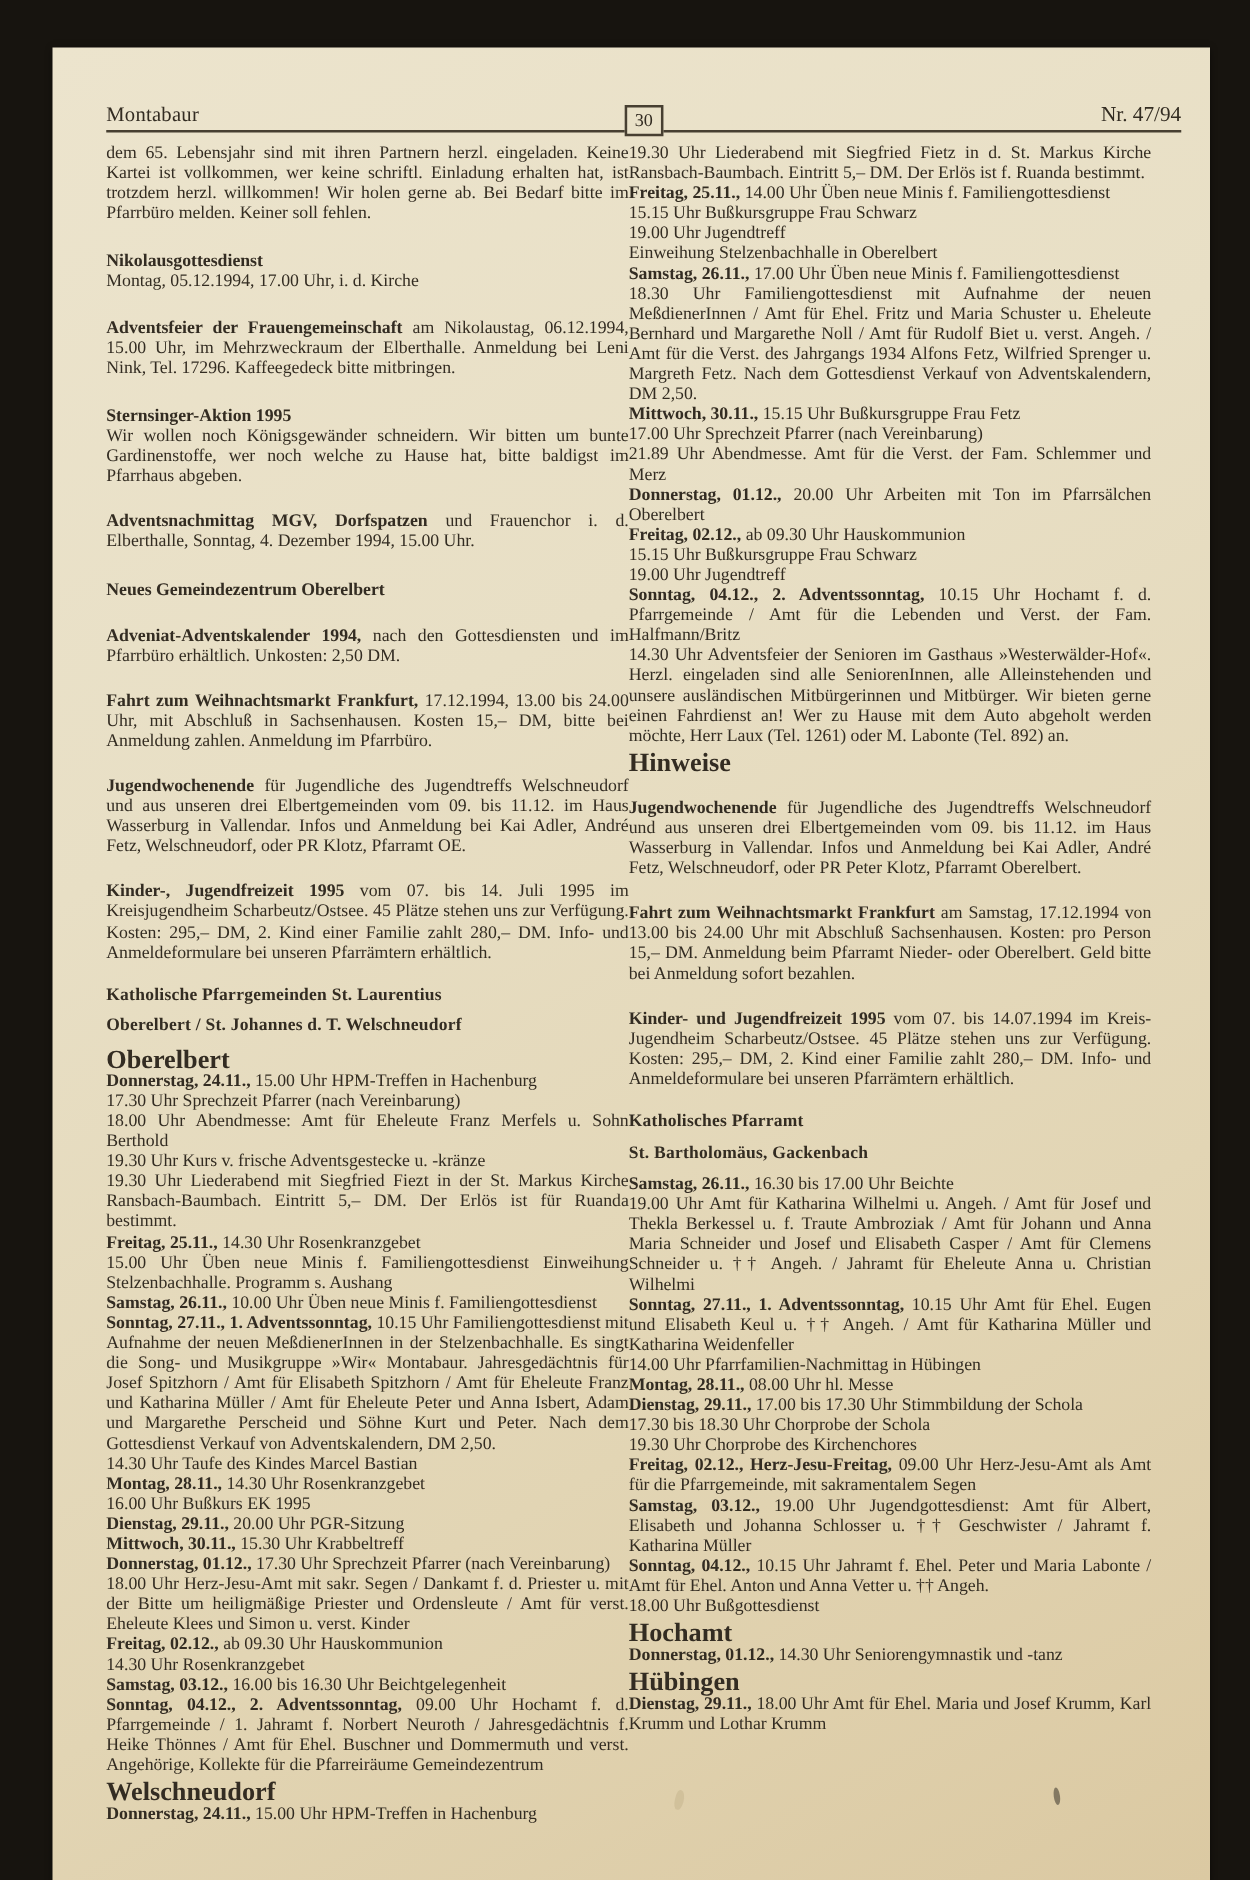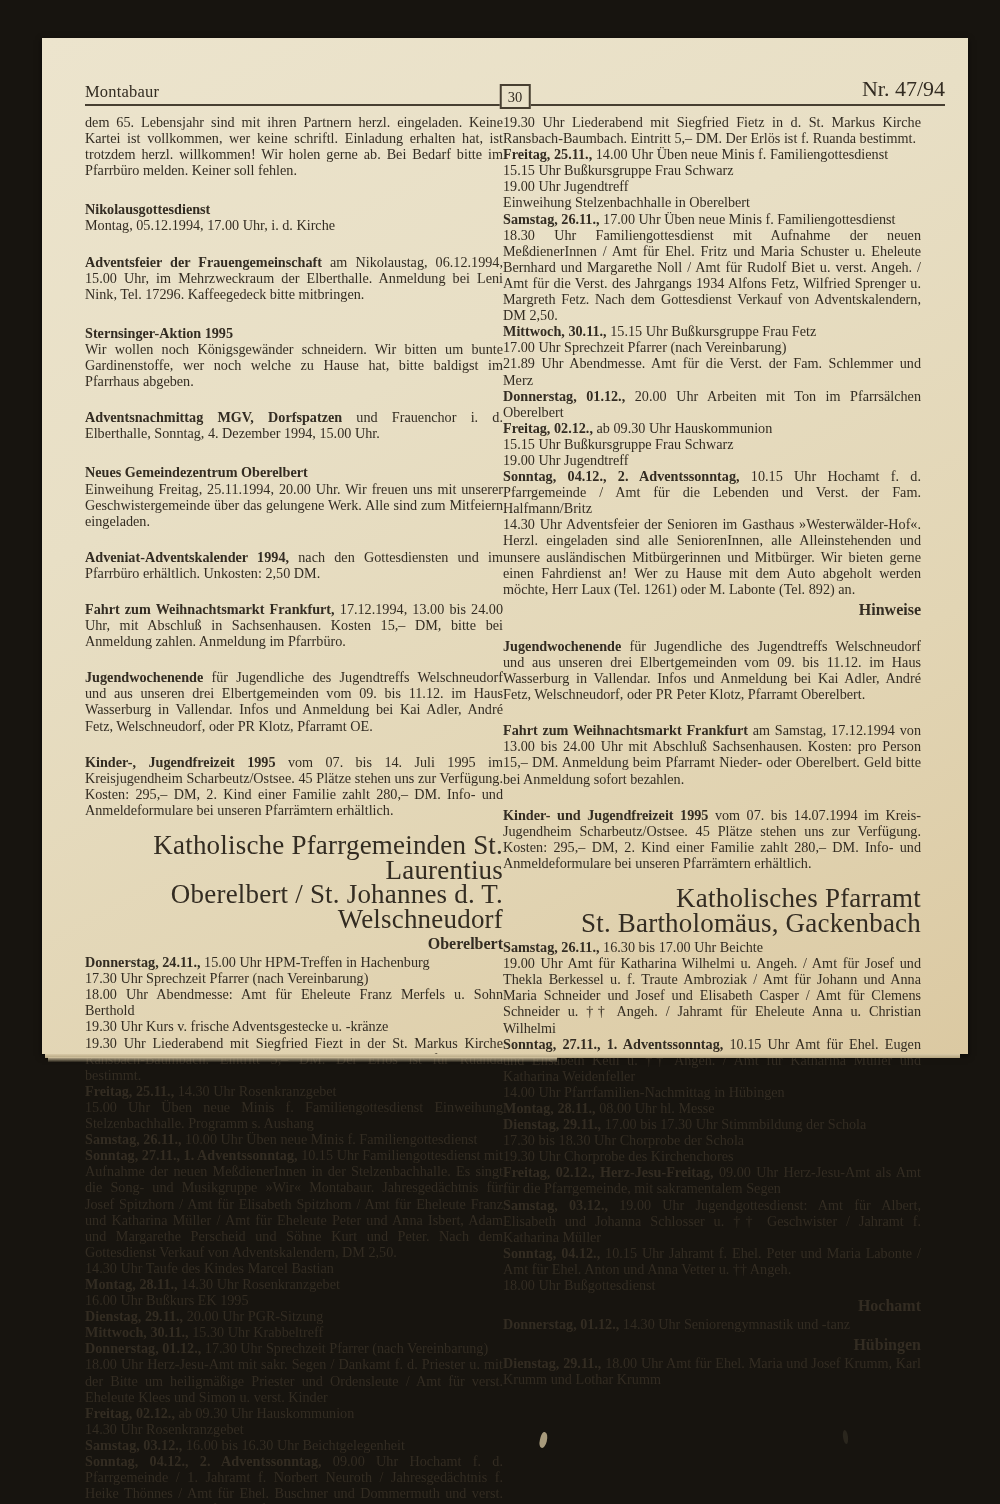--- a/index.html
+++ b/index.html
@@ -2,55 +2,55 @@
 <html style="--background: #17140f; --paper: #e6dcc0; --ink: #332c22;"><head>
 <meta charset="utf-8">
 <style>
   html,body{margin:0;padding:0;}
   body{
     width:1000px;height:1504px;position:relative;overflow:hidden;
     background:#17140f;
     font-family:"Liberation Serif","DejaVu Serif",serif;
   }
   .paper{
-    position:absolute;left:42px;top:38px;width:926px;height:1016px;
+    position:absolute;left:42px;top:38px;width:926px;height:1466px;
     box-sizing:border-box;padding:44px 23px 0 43px;
     background:linear-gradient(152deg,#ece4cd 0%,#e8dfc5 35%,#e2d5b4 70%,#dbc9a2 100%);
     color:var(--ink,#332c22);
     box-shadow:0 2px 6px rgba(0,0,0,.6);
   }
   
   .paper::before{
     content:"";position:absolute;left:3px;right:8px;bottom:-4px;height:4px;
     background:linear-gradient(to bottom,#d8c9a7,#b3a37f);
   }
   .paper::after{
     content:"";position:absolute;left:6px;bottom:-8px;width:55%;height:5px;
     background:linear-gradient(to bottom,#cfc09d,#97876423);
   }
   .header{position:relative;height:24px;}
   .header .loc{position:absolute;left:0;bottom:4px;font-size:16.5px;letter-spacing:.2px;}
-  .header .issue{position:absolute;right:0;bottom:4px;font-size:22px;}
+  .header .issue{position:absolute;right:0;bottom:4px;font-size:17px;}
   .header .rule{position:absolute;left:0;right:0;bottom:0;border-bottom:2px solid #473f31;}
   .header .pagebox{
     position:absolute;left:50%;transform:translateX(-50%);bottom:-3px;
     border:2px solid #473f31;background:#e9e1c8;
     font-size:14.5px;line-height:1;padding:4px 6px 3px 6px;
   }
   .columns{display:flex;margin-top:8px;}
   .col{width:418px;font-size:14.2px;line-height:16.1px;text-align:justify;}
   .para{margin:0;}
   .para.item{margin-top:20px;}
   .para.title{margin-top:23px;font-weight:bold;}
   .para strong{font-weight:bold;}
   .big-heading{
-    font-size:27px;line-height:24.5px;font-weight:normal;text-align:right;
+    font-size:14px;line-height:24.5px;font-weight:bold;text-align:left;
     margin:15px 0 4px 0;letter-spacing:.2px;
   }
-  .center-heading{font-size:16px;font-weight:bold;text-align:right;margin:5px 0 2px 0;}
+  .center-heading{font-size:21px;font-weight:bold;text-align:left;margin:5px 0 2px 0;}
   
   .speck1{position:absolute;left:540px;top:1432px;width:7px;height:16px;background:#cdbd97;transform:rotate(14deg);border-radius:40% 60% 50% 50%;opacity:.8;}
   .speck2{position:absolute;left:843px;top:1430px;width:5px;height:14px;background:#3a342a;transform:rotate(-8deg);border-radius:50%;opacity:.55;}
 </style>
 </head>
 <body style="background: rgb(23, 20, 15);">
 
 <div class="paper">
   <div class="header">
     <span class="loc">Montabaur</span>
@@ -61,21 +61,20 @@
   <div class="columns">
     <div class="col">
         <p class="para line">dem 65. Lebensjahr sind mit ihren Partnern herzl. eingeladen. Keine Kartei ist vollkommen, wer keine schriftl. Einladung erhalten hat, ist trotzdem herzl. willkommen! Wir holen gerne ab. Bei Bedarf bitte im Pfarrbüro melden. Keiner soll fehlen.</p>
         <p class="para title">Nikolausgottesdienst</p>
         <p class="para line">Montag, 05.12.1994, 17.00 Uhr, i. d. Kirche</p>
         <p class="para item"><strong>Adventsfeier der Frauengemeinschaft</strong> am Nikolaustag, 06.12.1994, 15.00 Uhr, im Mehrzweckraum der Elberthalle. Anmeldung bei Leni Nink, Tel. 17296. Kaffeegedeck bitte mitbringen.</p>
         <p class="para title">Sternsinger-Aktion 1995</p>
         <p class="para line">Wir wollen noch Königsgewänder schneidern. Wir bitten um bunte Gardinenstoffe, wer noch welche zu Hause hat, bitte baldigst im Pfarrhaus abgeben.</p>
         <p class="para item"><strong>Adventsnachmittag MGV, Dorfspatzen</strong> und Frauenchor i. d. Elberthalle, Sonntag, 4. Dezember 1994, 15.00 Uhr.</p>
         <p class="para title">Neues Gemeindezentrum Oberelbert</p>
-        <p class="para line">Einweihung Freitag, 25.11.1994, 20.00 Uhr. Wir freuen uns mit unserer Geschwistergemeinde über das gelungene Werk. Alle sind zum Mitfeiern eingeladen.</p>
         <p class="para item"><strong>Adveniat-Adventskalender 1994,</strong> nach den Gottesdiensten und im Pfarrbüro erhältlich. Unkosten: 2,50 DM.</p>
         <p class="para item"><strong>Fahrt zum Weihnachtsmarkt Frankfurt,</strong> 17.12.1994, 13.00 bis 24.00 Uhr, mit Abschluß in Sachsenhausen. Kosten 15,– DM, bitte bei Anmeldung zahlen. Anmeldung im Pfarrbüro.</p>
         <p class="para item"><strong>Jugendwochenende</strong> für Jugendliche des Jugendtreffs Welschneudorf und aus unseren drei Elbertgemeinden vom 09. bis 11.12. im Haus Wasserburg in Vallendar. Infos und Anmeldung bei Kai Adler, André Fetz, Welschneudorf, oder PR Klotz, Pfarramt OE.</p>
         <p class="para item"><strong>Kinder-, Jugendfreizeit 1995</strong> vom 07. bis 14. Juli 1995 im Kreisjugendheim Scharbeutz/Ostsee. 45 Plätze stehen uns zur Verfügung. Kosten: 295,– DM, 2. Kind einer Familie zahlt 280,– DM. Info- und Anmeldeformulare bei unseren Pfarrämtern erhältlich.</p>
         <div class="big-heading">Katholische Pfarrgemeinden St. Laurentius<br>Oberelbert / St. Johannes d. T. Welschneudorf</div>
         <div class="center-heading">Oberelbert</div>
         <p class="para line"><strong>Donnerstag, 24.11.,</strong> 15.00 Uhr HPM-Treffen in Hachenburg</p>
         <p class="para line">17.30 Uhr Sprechzeit Pfarrer (nach Vereinbarung)</p>
         <p class="para line">18.00 Uhr Abendmesse: Amt für Eheleute Franz Merfels u. Sohn Berthold</p>
         <p class="para line">19.30 Uhr Kurs v. frische Adventsgestecke u. -kränze</p>

